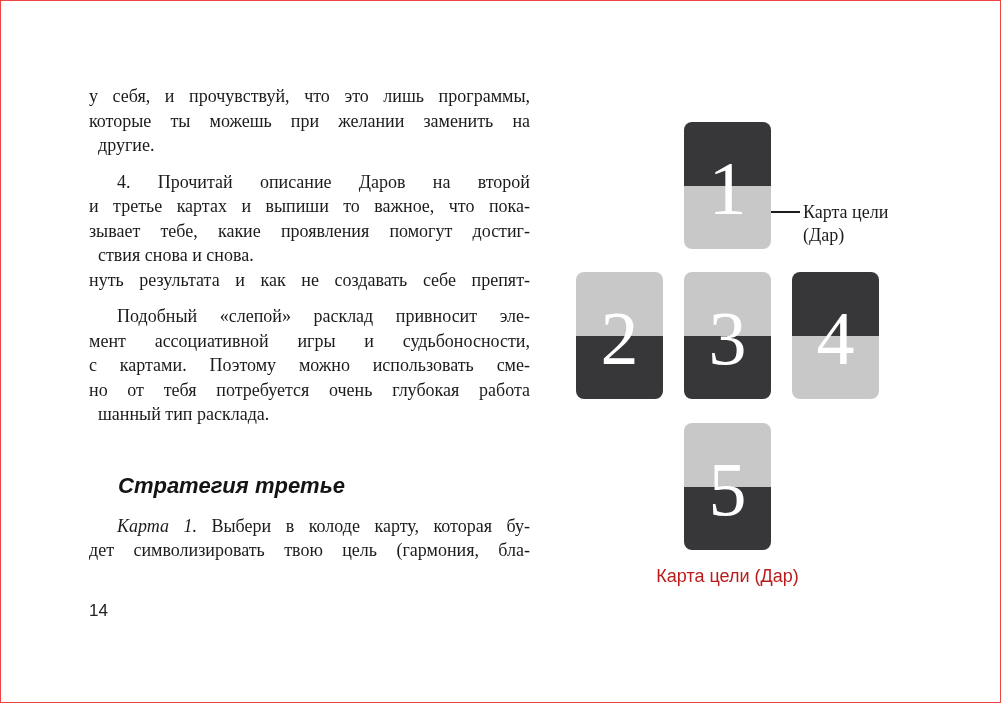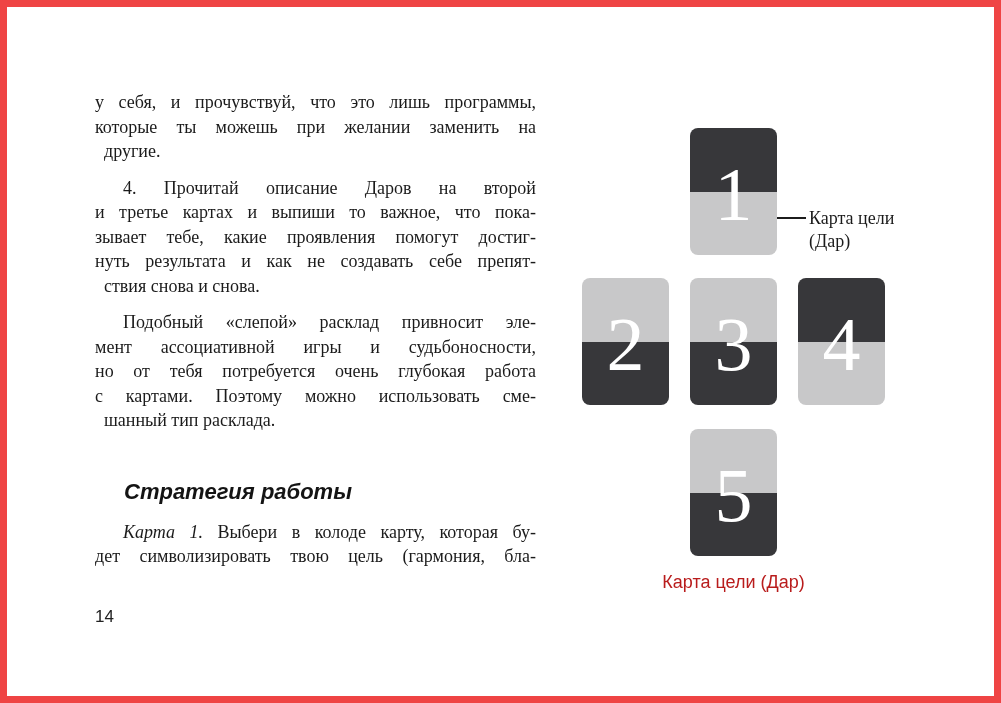--- a/index.html
+++ b/index.html
@@ -1,20 +1,20 @@
 <!DOCTYPE html>
 <html style="--card-dark: #37373a; --card-light: #c8c8c9; --card-number: #ffffff;"><head>
 <meta charset="utf-8">
 <style>
   html,body{margin:0;padding:0;background:#fff;}
   .page{
     position:relative;
     width:1001px;height:703px;
     background:#ffffff;
-    border:7px solid #ef4444;
+    border:1px solid #ef4444;
     box-sizing:border-box;
     overflow:hidden;
     font-family:"Liberation Serif",serif;
     color:#1b1b1b;
   }
   
   .text-col{
     position:absolute;left:88px;top:83px;width:441px;
     font-size:18px;line-height:24.5px;
   }
@@ -91,34 +91,34 @@
     <div id="paragraphs">
         <div class="para">
           <div class="line">у себя, и прочувствуй, что это лишь программы,</div>
           <div class="line">которые ты можешь при желании заменить на</div>
           <div class="line last">другие.</div>
         </div>
         <div class="para">
           <div class="line first-indent">4. Прочитай описание Даров на второй</div>
           <div class="line">и третье картах и выпиши то важное, что пока-</div>
           <div class="line">зывает тебе, какие проявления помогут достиг-</div>
+          <div class="line last">ствия снова и снова.</div>
           <div class="line">нуть результата и как не создавать себе препят-</div>
-          <div class="line last">ствия снова и снова.</div>
         </div>
         <div class="para">
           <div class="line first-indent">Подобный «слепой» расклад привносит эле-</div>
           <div class="line">мент ассоциативной игры и судьбоносности,</div>
+          <div class="line">с картами. Поэтому можно использовать сме-</div>
           <div class="line">но от тебя потребуется очень глубокая работа</div>
-          <div class="line">с картами. Поэтому можно использовать сме-</div>
           <div class="line last">шанный тип расклада.</div>
         </div>
       </div>
 
     <div class="heading">
-      <div>Стратегия работы</div>
+      <div>Стратегия третье</div>
     </div>
 
     <div class="para karta">
       <div class="line first-indent"><span class="lead">Карта 1.</span><span> Выбери в колоде карту, которая бу-</span></div>
       <div class="line">дет символизировать твою цель (гармония, бла-</div>
     </div>
   </div>
 
   <div class="page-number">14</div>
 

